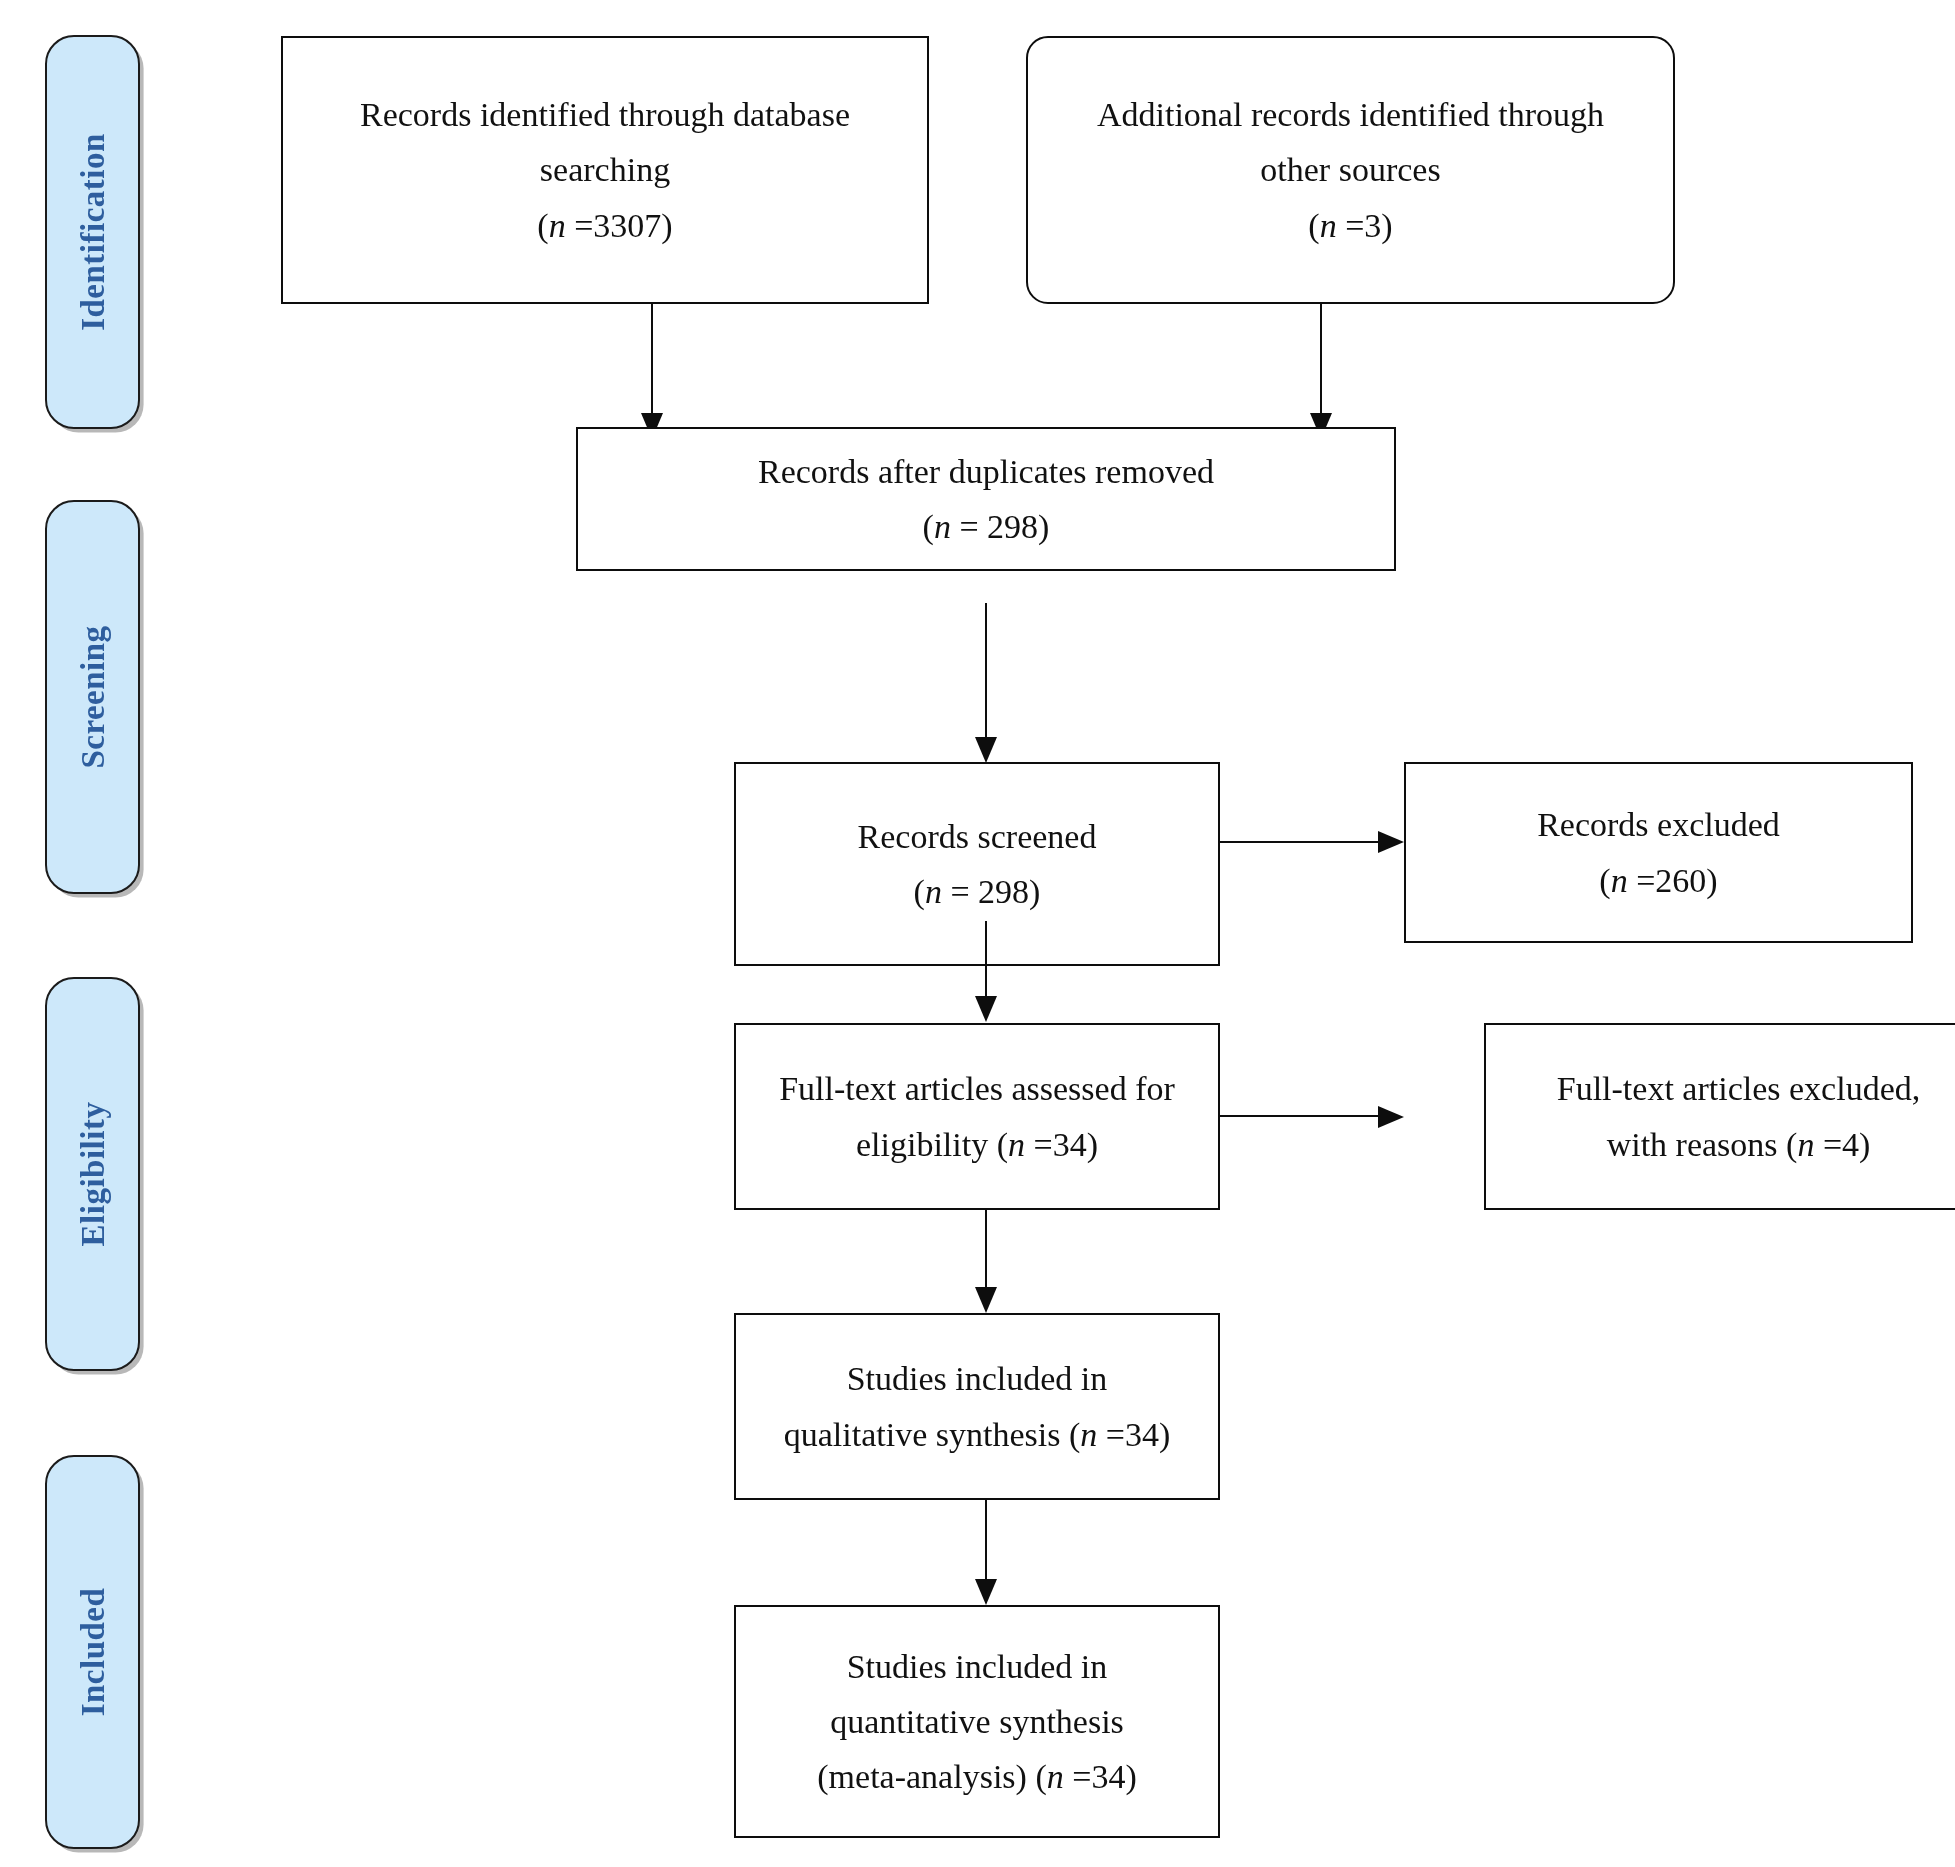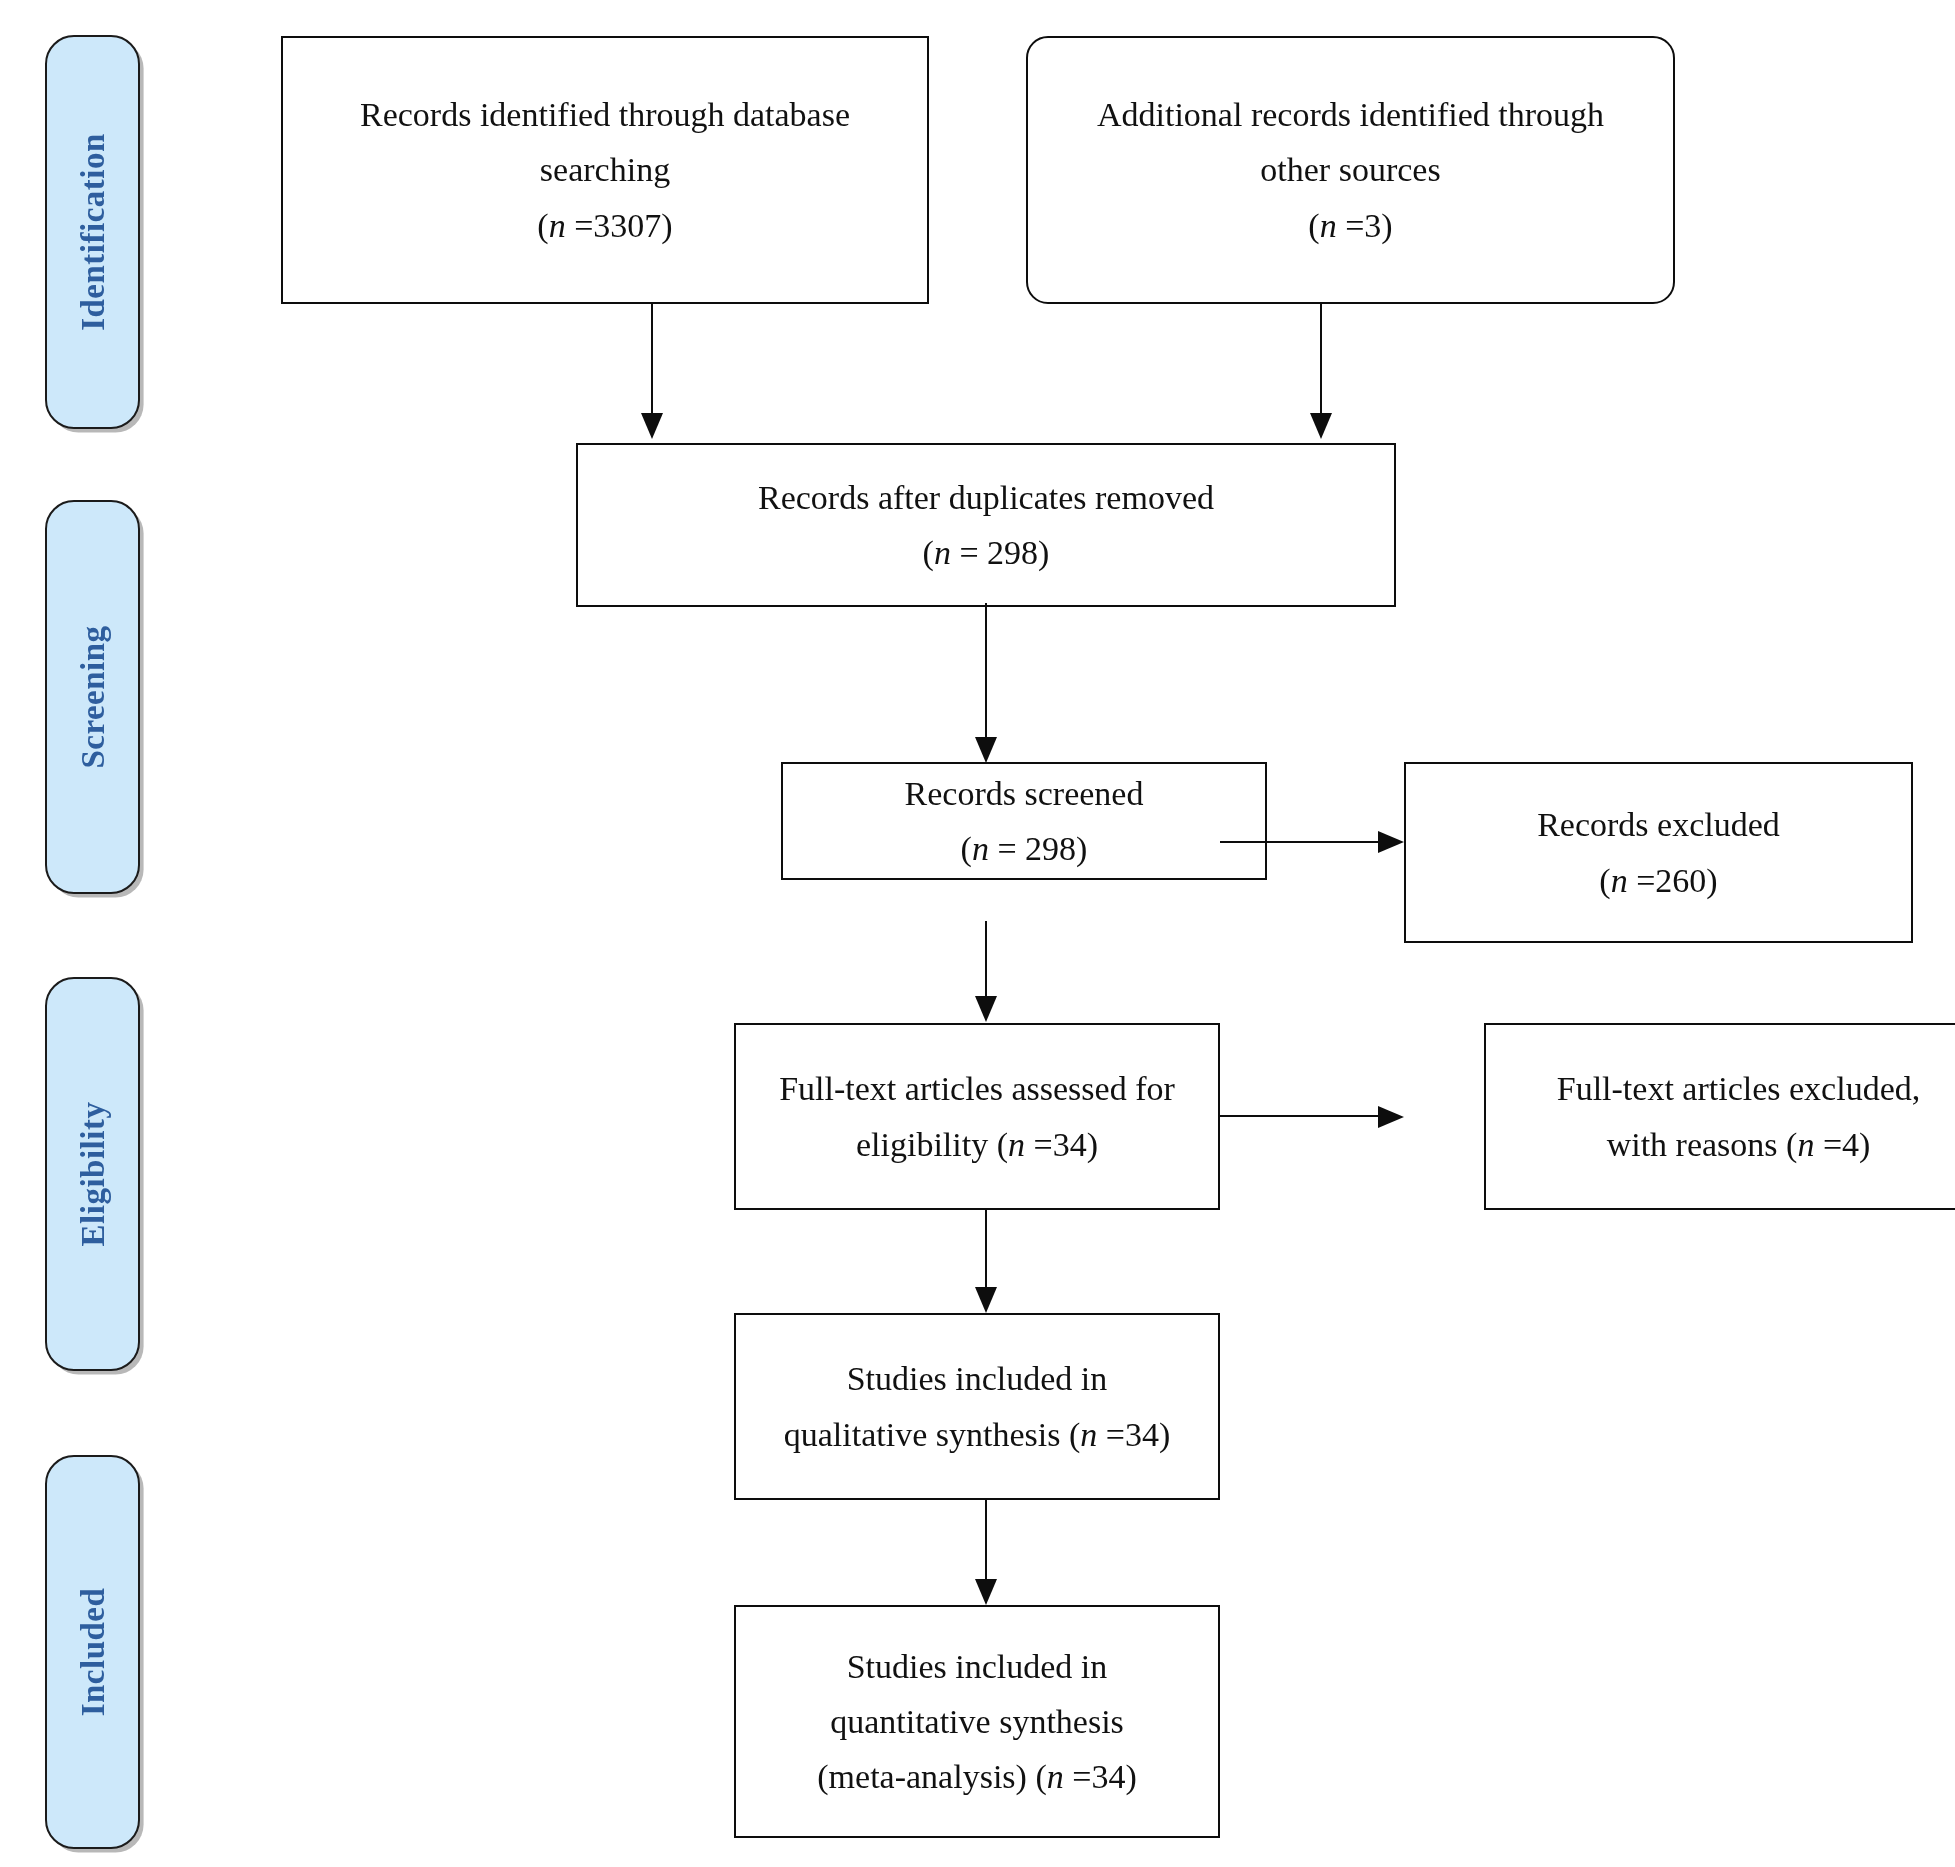--- a/index.html
+++ b/index.html
@@ -124,29 +124,29 @@
     <span class="line">other sources</span>
     <span class="line"><span>(</span><em>n</em><span> =3)</span></span>
   </div>
 
   <div class="conn-v" style="left:651px; top:304px; width:2.3px; height:119px;"></div>
   <div class="arrow-down" style="left:641px; top:413px;"></div>
 
   <div class="conn-v" style="left:1320px; top:304px; width:2.3px; height:119px;"></div>
   <div class="arrow-down" style="left:1310px; top:413px;"></div>
 
-  <div class="flow-box" style="left:576px; top:443px; width:820px; height:164px;">
+  <div class="flow-box" style="left:576px; top:427px; width:820px; height:144px;">
     <span class="line">Records after duplicates removed</span>
     <span class="line"><span>(</span><em>n</em><span> = 298)</span></span>
   </div>
 
   <div class="conn-v" style="left:985px; top:603px; width:2.3px; height:144px;"></div>
   <div class="arrow-down" style="left:975px; top:737px;"></div>
 
-  <div class="flow-box" style="left:734px; top:762px; width:486px; height:118px;margin-left:47px;">
+  <div class="flow-box" style="left:734px; top:762px; width:486px; height:204px;">
     <span class="line">Records screened</span>
     <span class="line"><span>(</span><em>n</em><span> = 298)</span></span>
   </div>
 
   <div class="conn-h" style="left:1220px; top:841px; width:159px; height:2.3px;"></div>
   <div class="arrow-right" style="left:1378px; top:831px;"></div>
 
   <div class="flow-box" style="left:1404px; top:762px; width:509px; height:181px;">
     <span class="line">Records excluded</span>
     <span class="line"><span>(</span><em>n</em><span> =260)</span></span>

